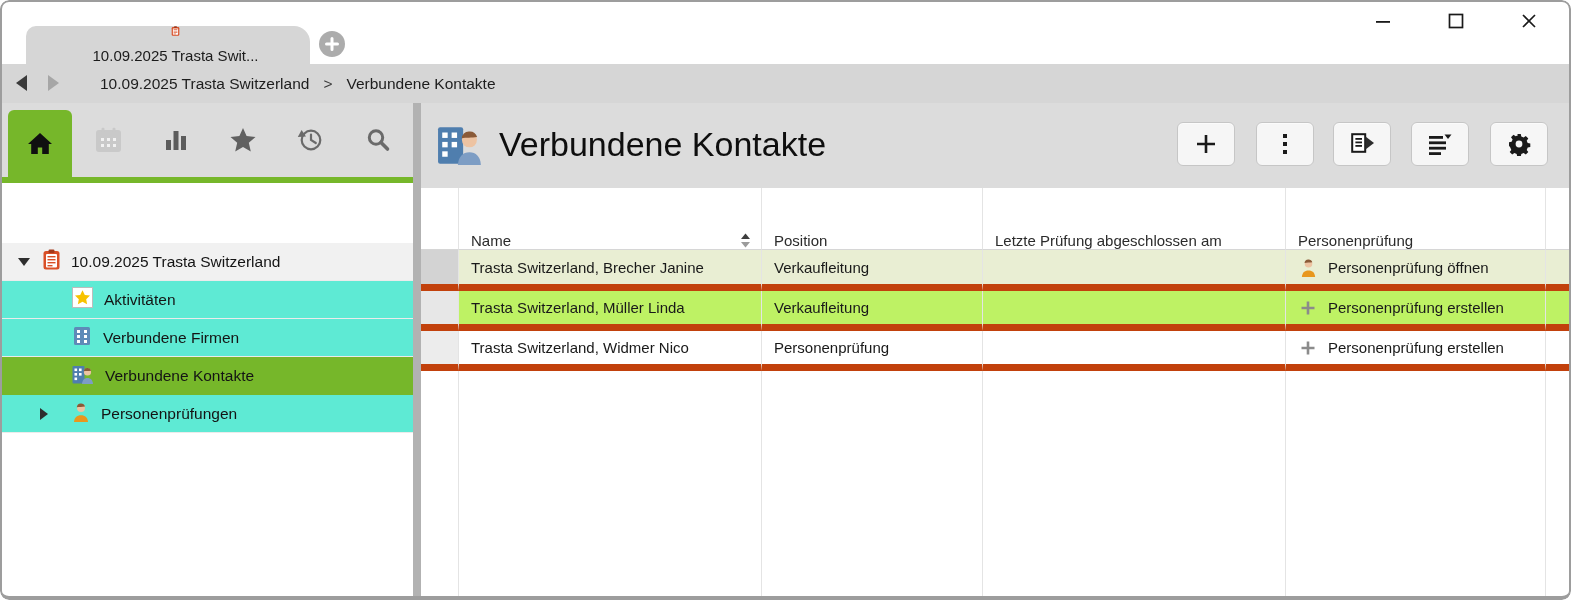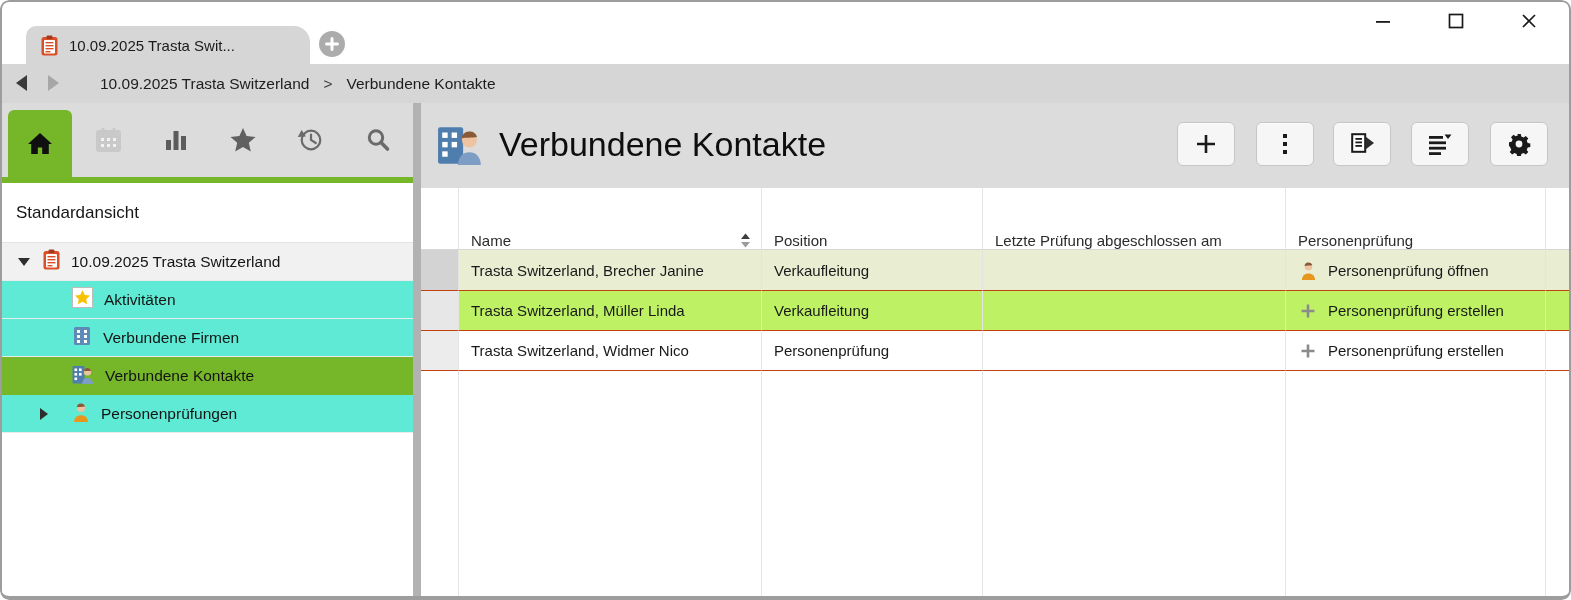--- a/index.html
+++ b/index.html
@@ -6,21 +6,21 @@
   html,body { width:1571px; height:600px; background:#fff; font-family:"Liberation Sans", sans-serif; color:#1c1c1c; }
   .window { position:absolute; left:0; top:0; width:1571px; height:600px; border-radius:9px; overflow:hidden; background:#fff; }
   .frame { position:absolute; inset:0; border:2px solid #9d9d9d; border-bottom-width:4px; border-radius:9px; pointer-events:none; z-index:50; }
 
   
   .titlebar { position:absolute; left:0; top:0; right:0; height:28px; background:#fff; }
   .winctrls { position:absolute; right:34px; top:12px; display:flex; gap:56px; align-items:center; }
   .winctrls .wc { width:17px; height:17px; display:flex; align-items:center; justify-content:center; cursor:pointer; }
 
   
-  .tab { position:absolute; left:26px; top:26px; width:284px; height:38px; background:#d6d6d6; border-radius:10px 16px 0 0; display:flex; align-items:center; padding-left:15px; gap:11px; }
+  .tab { position:absolute; left:26px; top:26px; width:284px; height:38px; background:#d6d6d6; border-radius:10px 16px 0 0; display:flex; align-items:center; padding-left:15px; gap:11px;flex-direction:column; }
   .tab-title { font-size:15px; color:#1b1b1b; white-space:nowrap; }
   .newtab { position:absolute; left:319px; top:31px; width:26px; height:26px; border-radius:50%; background:#acacac; display:flex; align-items:center; justify-content:center; }
 
   
   .crumbbar { position:absolute; left:0; top:64px; right:0; height:39px; background:#d6d6d6; }
   .nav-back { position:absolute; left:14px; top:10px; }
   .nav-fwd  { position:absolute; left:46px; top:10px; }
   .crumbs { position:absolute; left:100px; top:0; height:39px; display:flex; align-items:center; gap:14px; font-size:15.5px; color:#1d1d1d; }
   .crumb-sep { color:#3a3a3a; }
   .crumb-right { position:absolute; right:0; top:0; height:39px; display:flex; align-items:stretch; }
@@ -53,21 +53,21 @@
 
   
   .mainheader { position:absolute; left:421px; top:103px; right:0; height:85px; background:#dcdcdc; }
   .bigicon { position:absolute; left:16px; top:20px; }
   .pagetitle { position:absolute; left:78px; top:0; height:85px; line-height:83px; font-size:34px; color:#0e0e0e; white-space:nowrap; }
   .tbtn { position:absolute; top:19px; width:58px; height:44px; background:#f6f6f6; border:1px solid #c6c6c6; border-radius:6px; display:flex; align-items:center; justify-content:center; cursor:pointer; box-shadow:0 1px 0 rgba(255,255,255,.6) inset; }
   .b1{left:756px;} .b2{left:835px;} .b3{left:912px;} .b4{left:990px;} .b5{left:1069px;}
 
   
   .table { position:absolute; left:421px; top:188px; right:0; bottom:0; display:grid; grid-template-columns:38px 303px 221px 303px 260px 1fr; grid-template-rows:62px 41px 40px 40px 1fr; background:#fff; }
-  .cell { border-right:1px solid #e4e4e4; border-bottom:1px solid #c2410c; display:flex; align-items:center; padding-left:12px; font-size:15px; overflow:hidden; white-space:nowrap; }
+  .cell { border-right:1px solid #e4e4e4; border-bottom:7px solid #c2410c; display:flex; align-items:center; padding-left:12px; font-size:15px; overflow:hidden; white-space:nowrap; }
   .hcell { border-bottom:1px solid #d6d6d6; color:#2b2b2b; cursor:pointer; background:#fff;align-items:flex-end; }
   .selcell { padding-left:0; }
   .spacer { border-right:none; padding-left:0; }
   .r1 { background:#e9eed3; } .r1s { background:#d3d3d3; }
   .r2 { background:#bef264; } .r2s { background:#e7e7e7; }
   .r3 { background:#ffffff; } .r3s { background:#ececec; }
   .fill { border-bottom:none; background:#fff; }
   .sorticon { margin-left:auto; margin-right:10px; display:flex; }
   .actionicon { margin-right:10px; display:flex; width:20px; justify-content:center; }
   .celltext { color:#191919; }
@@ -180,21 +180,20 @@
       </div>
       <div class="sbicon si-search">
         <svg width="26" height="26">
           <circle cx="11" cy="10.5" r="6.7" fill="none" stroke="#6a6a6a" stroke-width="3"></circle>
           <line x1="16" y1="15.5" x2="22.5" y2="22" stroke="#6a6a6a" stroke-width="3.6" stroke-linecap="round"></line>
         </svg>
       </div>
     </div>
     <div class="greenline"></div>
 
-    <div class="viewrow">Standardansicht</div>
 
     <div class="tree">
       <div class="trow2 root">
         <span class="tcaret pos-caret-root">
           <svg width="12" height="8">
               <path d="M0 0h12L6 8z" fill="#2e2e2e"></path>
             </svg>
         </span>
         <span class="pos-icon-root">
           <svg width="17" height="21" viewBox="0 0 17 21">

